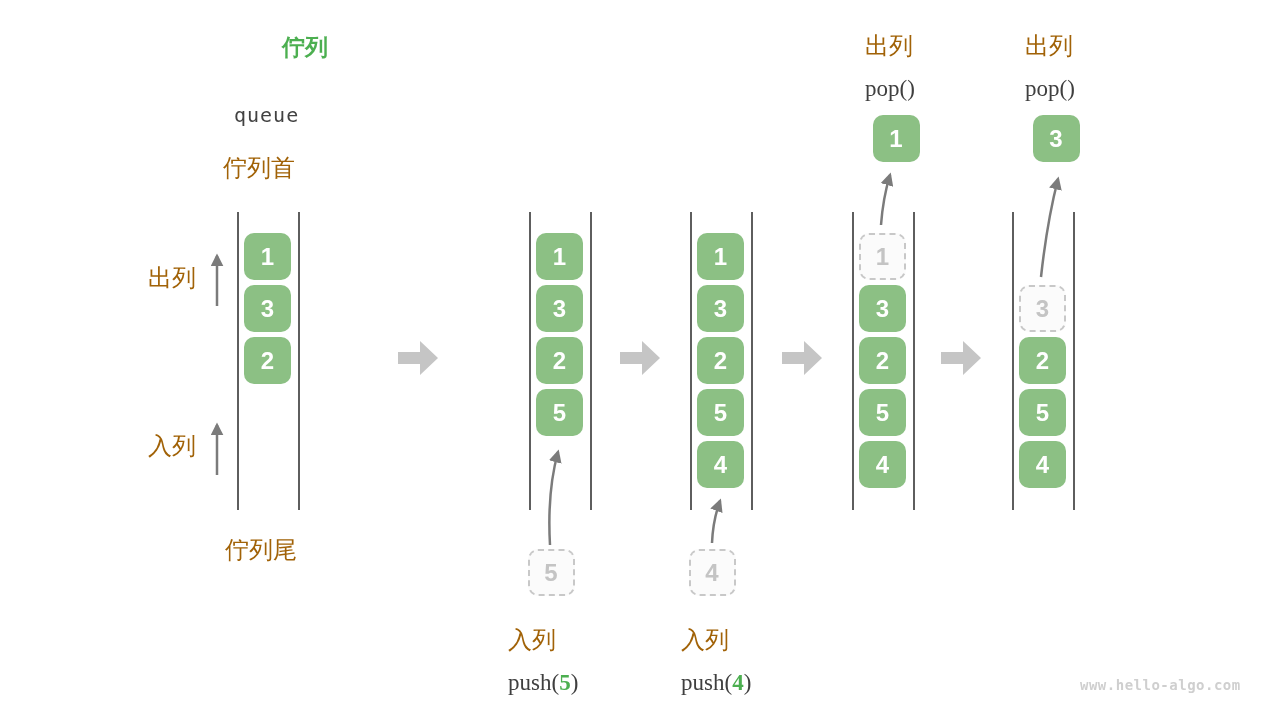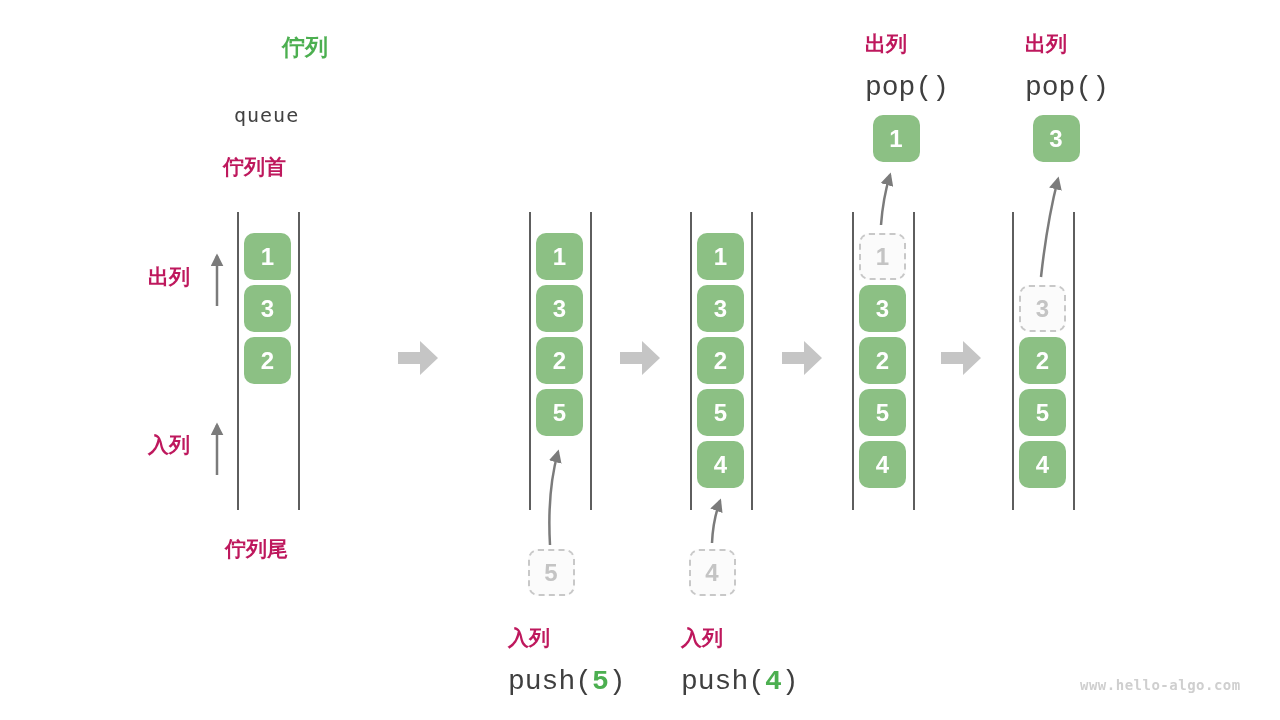--- a/index.html
+++ b/index.html
@@ -1,20 +1,20 @@
 <!DOCTYPE html>
 <html><head>
 <meta charset="utf-8">
 <style>
   html,body{margin:0;padding:0;background:#ffffff;}
   #canvas{position:relative;width:1280px;height:720px;background:#ffffff;overflow:hidden;
           font-family:"Liberation Sans",sans-serif;}
   .abs{position:absolute;line-height:1;}
-  .cn{font-family:"Liberation Sans",sans-serif;font-weight:700;color:#be185d;font-size:21px;white-space:nowrap;}
-  .code{font-family:Liberation Mono, monospace;color:#3f3f3f;font-size:28px;white-space:nowrap;}
+  .cn{font-family:"Liberation Sans",sans-serif;font-weight:400;color:#a16207;font-size:24px;white-space:nowrap;}
+  .code{font-family:Liberation Serif, serif;color:#3f3f3f;font-size:23px;white-space:nowrap;}
   .code .arg{color:#4CAF50;font-weight:700;}
   .title-zh{font-size:23px;font-weight:700;color:#4CAF50;}
   .title-en{font-family:"DejaVu Sans Mono",monospace;font-size:20px;color:#424242;letter-spacing:1px;margin-top:32px;}
   .queue-wall{position:absolute;width:0;height:298px;top:212px;border-left:2px solid #5e5e5e;}
   .qbox{position:absolute;width:47px;height:47px;border-radius:10px;background:#8CC084;
         display:flex;align-items:center;justify-content:center;
         color:#ffffff;font-weight:700;font-size:24px;font-family:"Liberation Sans",sans-serif;}
   .qbox.dashed{background:#fbfbfb;border:2px dashed #c8c8c8;color:#c4c4c4;
         width:43px;height:43px;}
   .watermark{font-family:"DejaVu Sans Mono",monospace;font-size:14px;color:#cfcfcf;letter-spacing:0.5px;}

